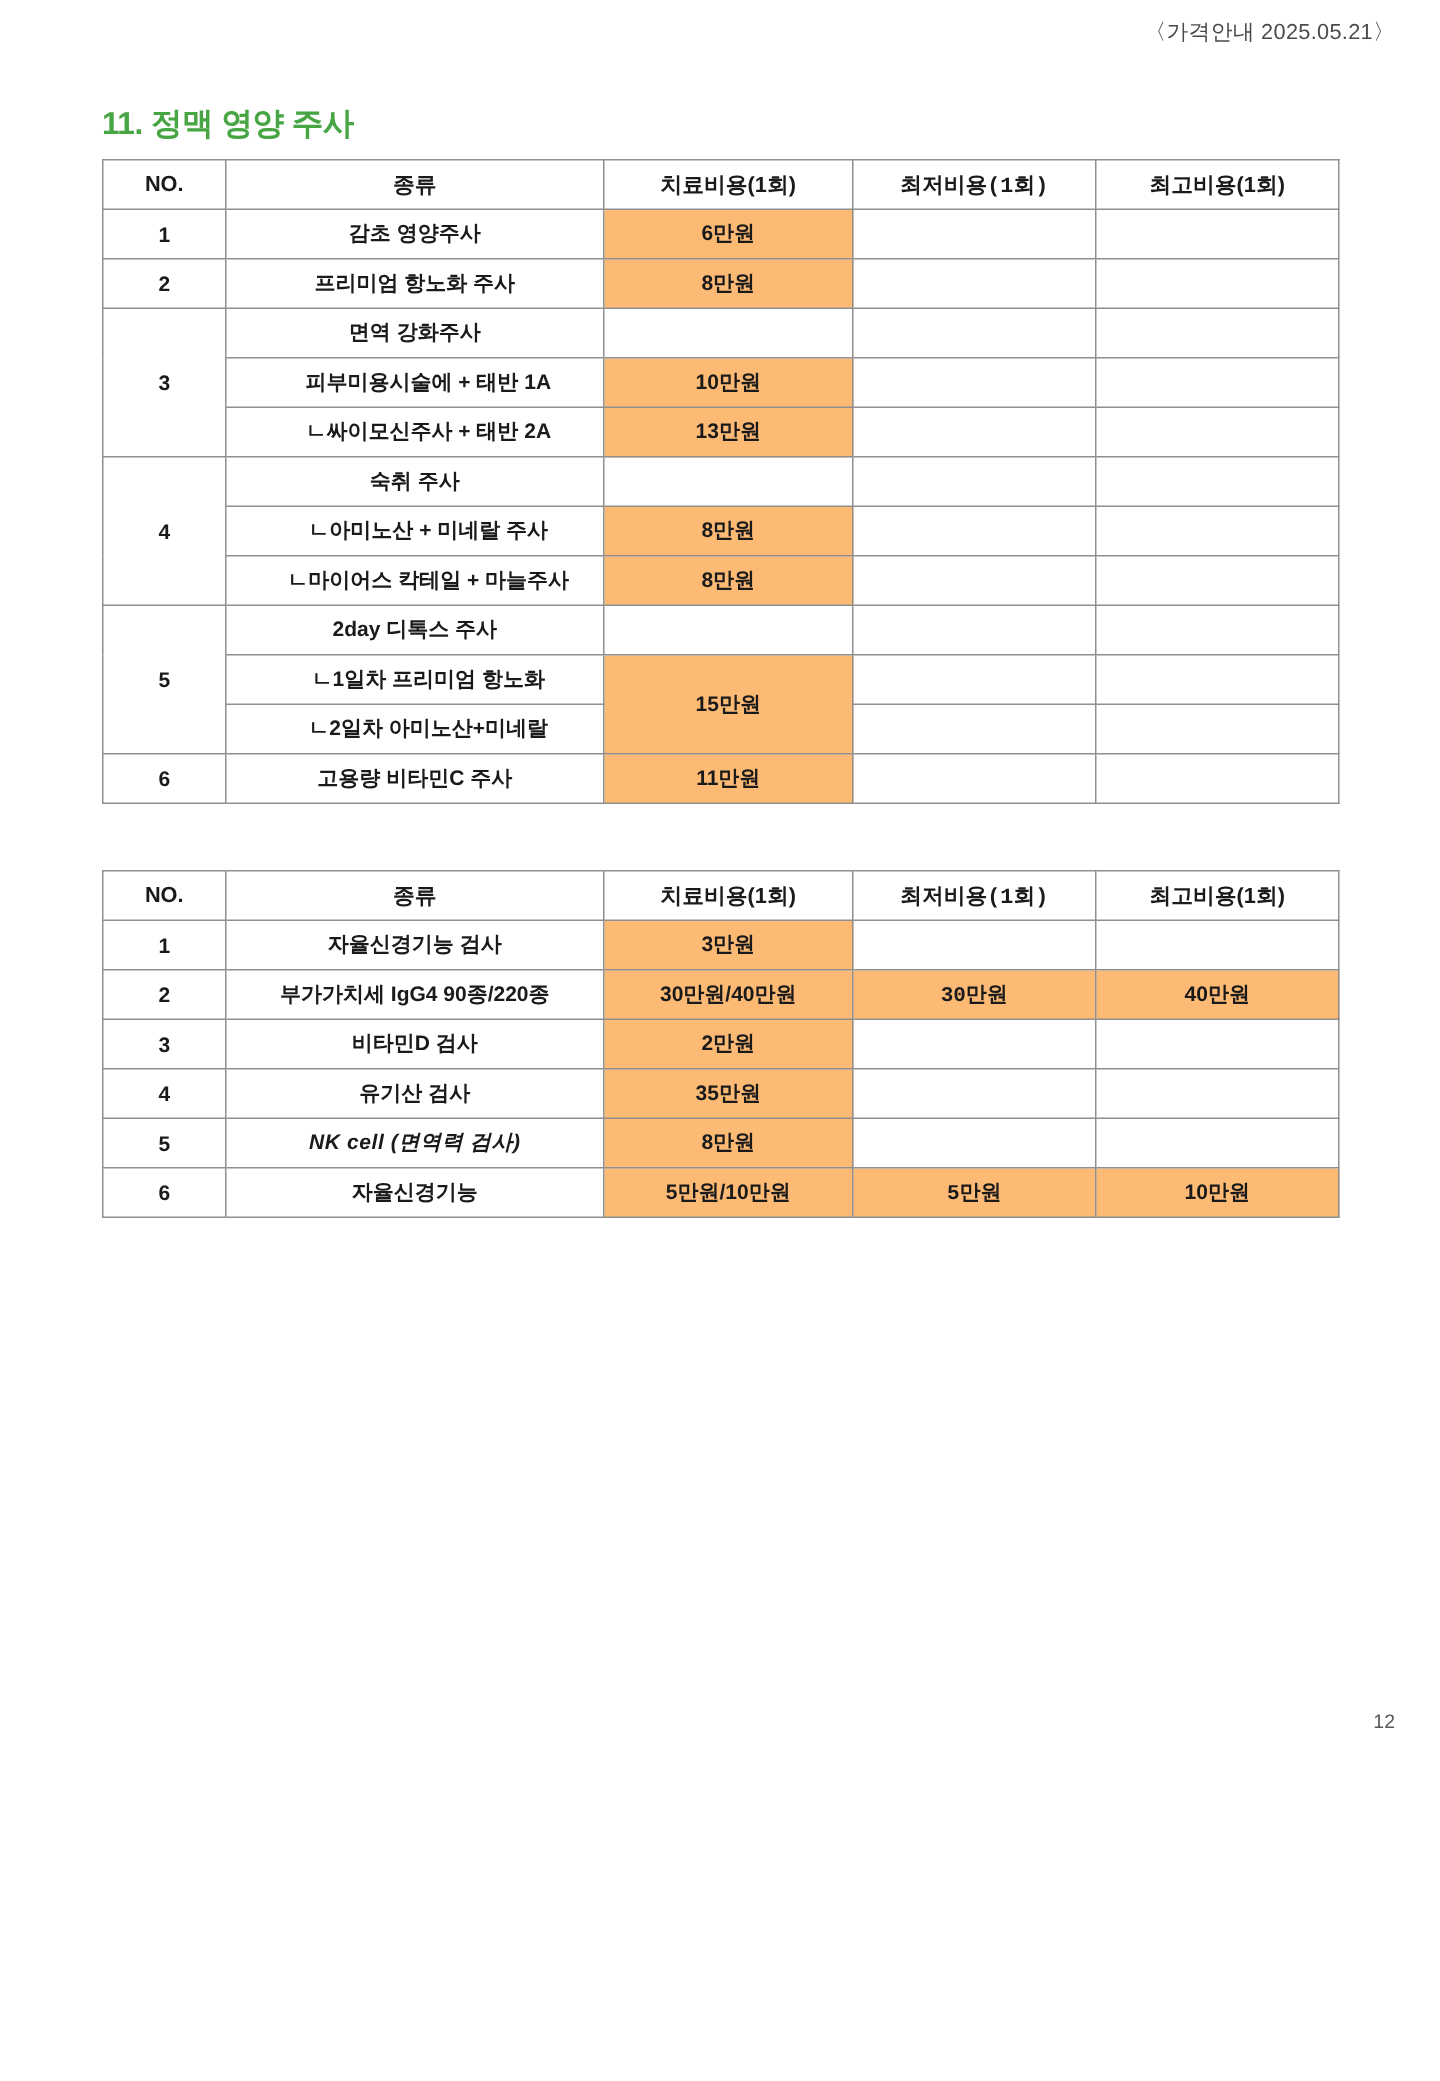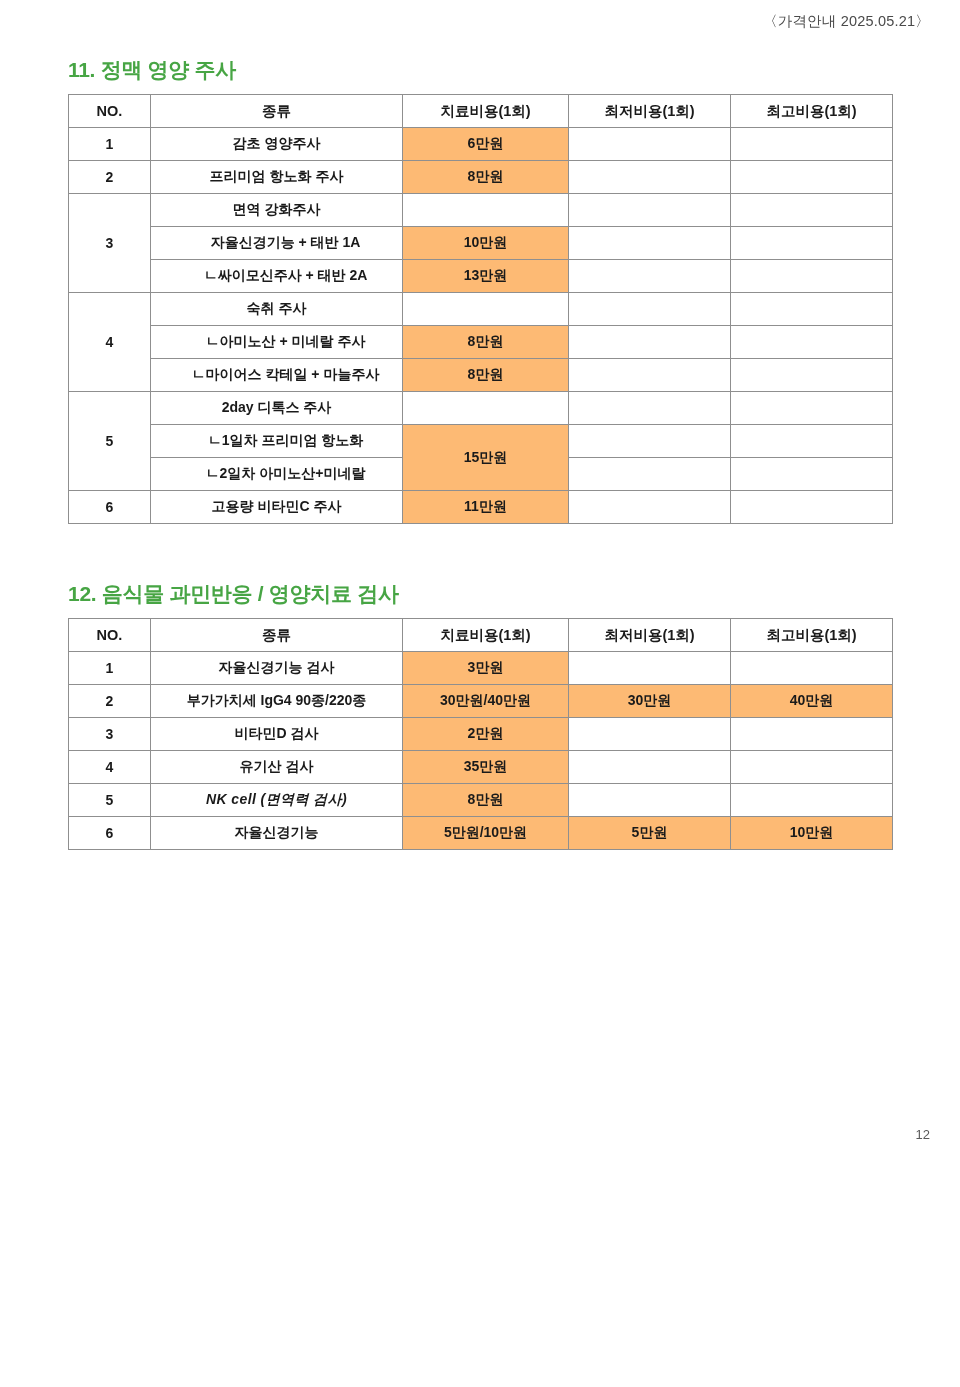--- a/index.html
+++ b/index.html
@@ -31,21 +31,21 @@
   }
   .section {
     position: absolute;
     left: 68px;
     width: 824px;
   }
   .section-title {
     font-size: 21px;
     font-weight: bold;
     color: #47a544;
-    margin: 0 0 10px 0;
+    margin: 12px 0 10px 0;
     letter-spacing: -0.3px;
   }
   table.price-table {
     border-collapse: collapse;
     width: 824px;
     table-layout: fixed;
   }
   table.price-table th,
   table.price-table td {
     border: 1px solid #8f8f8f;
@@ -57,21 +57,21 @@
     height: 33px;
     box-sizing: border-box;
   }
   table.price-table th {
     background: #ffffff;
     font-size: 14.5px;
   }
   th.col-no, td.col-no { width: 82px; }
   th.col-kind, td.col-kind { width: 252px; }
   th.col-cost, td.col-cost { width: 166px; }
-  th.col-min, td.col-min { width: 162px; }
+  th.col-min, td.col-min { width: 162px; font-family: Liberation Mono, monospace; }
   th.col-max, td.col-max { width: 162px; }
 
   td.col-kind {
     text-align: left;
     padding-left: 12px;
     font-size: 14.5px;
   }
   .tinted { background: #fdba74; }
   .sub-indent { padding-left: 18px !important; }
   .nk-cell { letter-spacing: 0.4px; font-style: italic; }
@@ -79,21 +79,21 @@
   .footer-note {
     position: absolute;
     left: 20px;
     bottom: 18px;
     font-size: 15px;
     color: #3c3c3c;
   }
   .page-number {
     position: absolute;
     right: 30px;
-    bottom: 33px;
+    bottom: 20px;
     font-size: 13px;
     color: #5a5a5a;
     margin-top: 44px;
   }
   .sec11 { top: 56px; }
   .sec12 { top: 580px; }
 </style>
 </head>
 <body>
 
@@ -130,21 +130,21 @@
         </tr>
 
         <tr>
           <td class="col-no" rowspan="3">3</td>
           <td class="col-kind">면역 강화주사</td>
           <td class="col-cost"></td>
           <td class="col-min"></td>
           <td class="col-max"></td>
         </tr>
         <tr>
-          <td class="col-kind sub-indent">자율신경기능 + 태반 1A</td>
+          <td class="col-kind sub-indent">피부미용시술에 + 태반 1A</td>
           <td class="col-cost tinted">10만원</td>
           <td class="col-min"></td>
           <td class="col-max"></td>
         </tr>
         <tr>
           <td class="col-kind sub-indent">ㄴ싸이모신주사 + 태반 2A</td>
           <td class="col-cost tinted">13만원</td>
           <td class="col-min"></td>
           <td class="col-max"></td>
         </tr>
@@ -193,21 +193,20 @@
           <td class="col-kind">고용량 비타민C 주사</td>
           <td class="col-cost tinted">11만원</td>
           <td class="col-min"></td>
           <td class="col-max"></td>
         </tr>
       </tbody>
     </table>
   </div>
 
   <div class="section sec12">
-    <h2 class="section-title">12. 음식물 과민반응 / 영양치료 검사</h2>
     <table class="price-table">
       <thead>
         <tr>
           <th class="col-no">NO.</th>
           <th class="col-kind">종류</th>
           <th class="col-cost tinted">치료비용(1회)</th>
           <th class="col-min">최저비용(1회)</th>
           <th class="col-max">최고비용(1회)</th>
         </tr>
       </thead>

